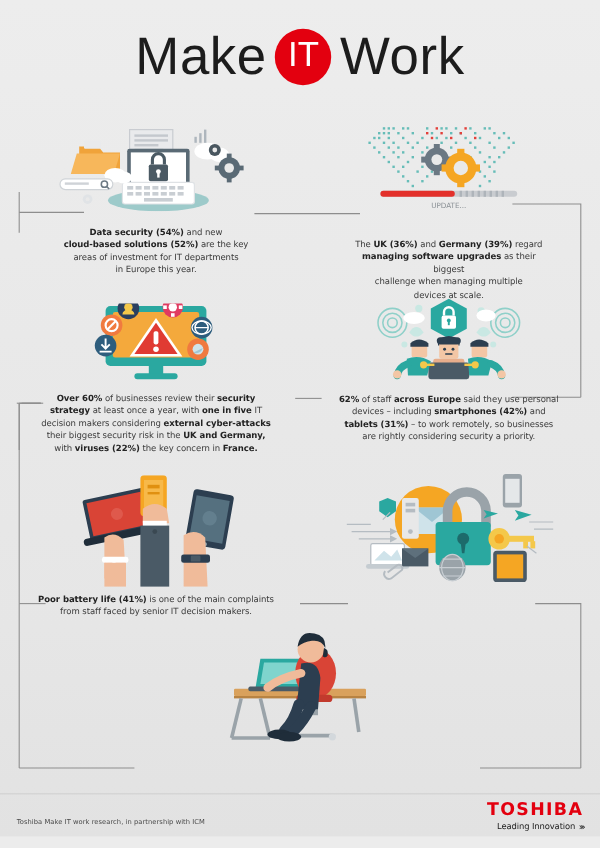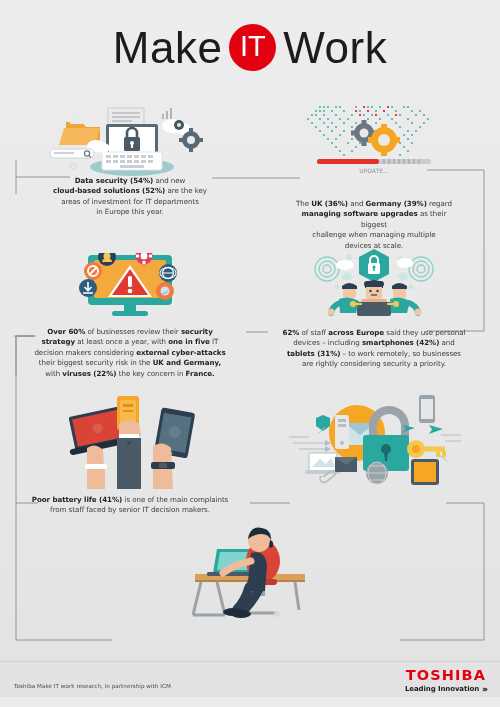--- a/index.html
+++ b/index.html
@@ -81,21 +81,21 @@
     line-height: 10.4px;
     color: #3b3b3b;
     text-align: center;
     letter-spacing: -0.05px;
   }
   .caption b { font-weight: bold; color: #232323; }
 
   
   #block1 { left: 18px;  top: 104px;  width: 224px; }
   #block1 .art { height: 72px; }
-  #block1 .caption { padding: 0 22px; }
+  #block1 .caption { margin-top: 13px; padding: 0 22px; }
 
   #block2 { left: 262px; top: 100px;  width: 224px; }
   #block2 .art { height: 75px; }
   #block2 .caption { margin-top: 24px; padding: 0 26px; text-align: center; }
 
   #block3 { left: 18px;  top: 253px;  width: 224px; }
   #block3 .art { height: 66px; }
   #block3 .caption { margin-top: 8px; padding: 0 8px; }
 
   #block4 { left: 262px; top: 247px;  width: 224px; }
@@ -138,21 +138,21 @@
     font-family: "DejaVu Sans", sans-serif;
     font-size: 14.5px;
     font-weight: bold;
     color: #e3000f;
     letter-spacing: 1.1px;
     line-height: 1;
   }
   .toshiba-tag {
     font-family: "DejaVu Sans", sans-serif;
     font-size: 7px;
-    font-weight: bold;
+    font-weight: normal;
     color: #1c1c1c;
     letter-spacing: -0.1px;
     margin-top: 3px;
     display: flex;
     align-items: center;
     justify-content: flex-end;
     gap: 3px;
     line-height: 1;
   }
   .chevrons { color: #1c1c1c; font-size: 8px; letter-spacing: -2px; }

